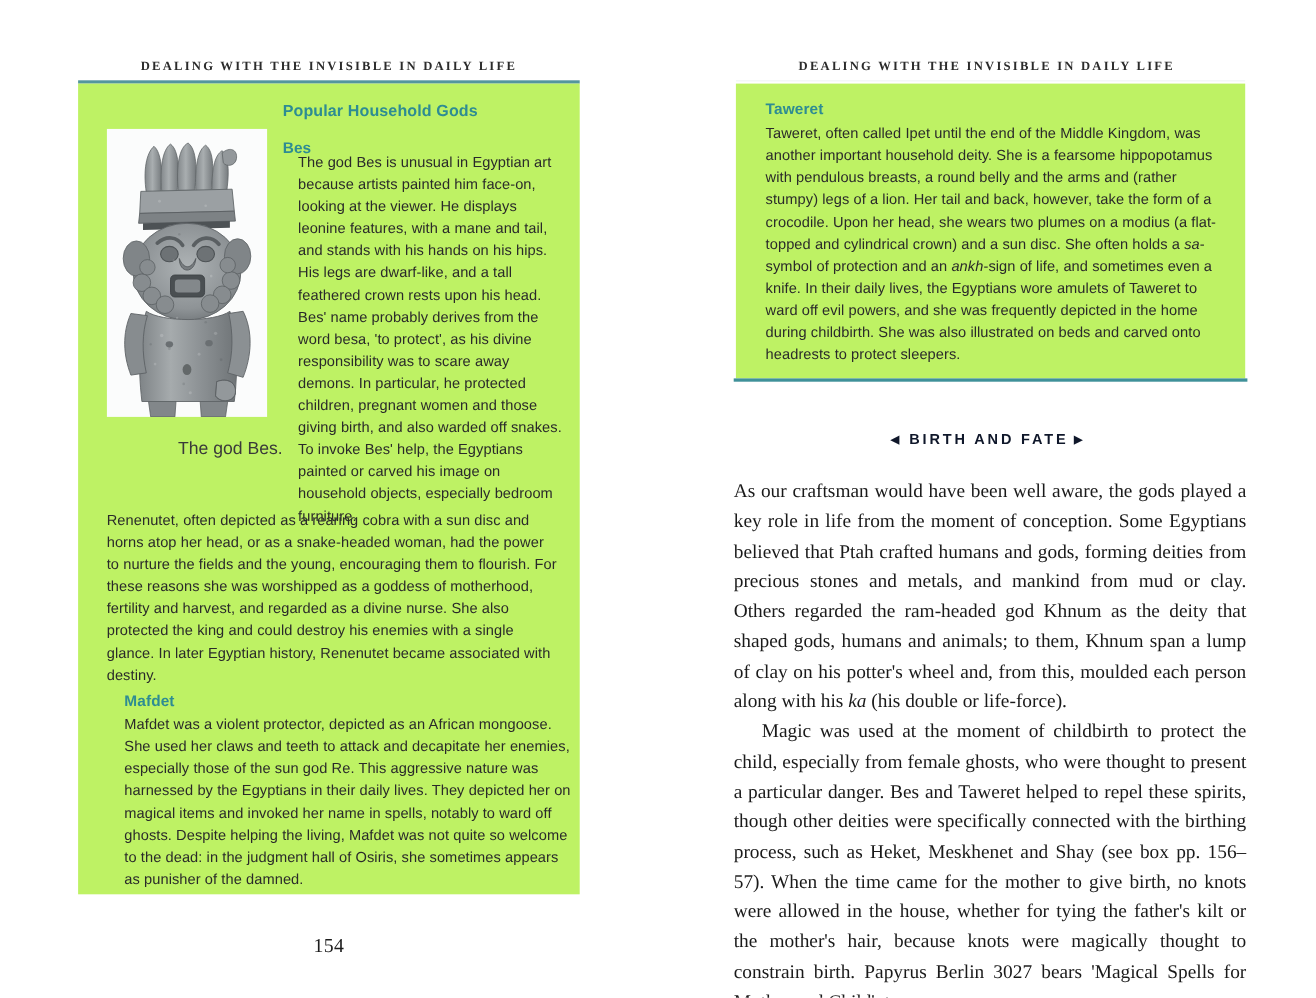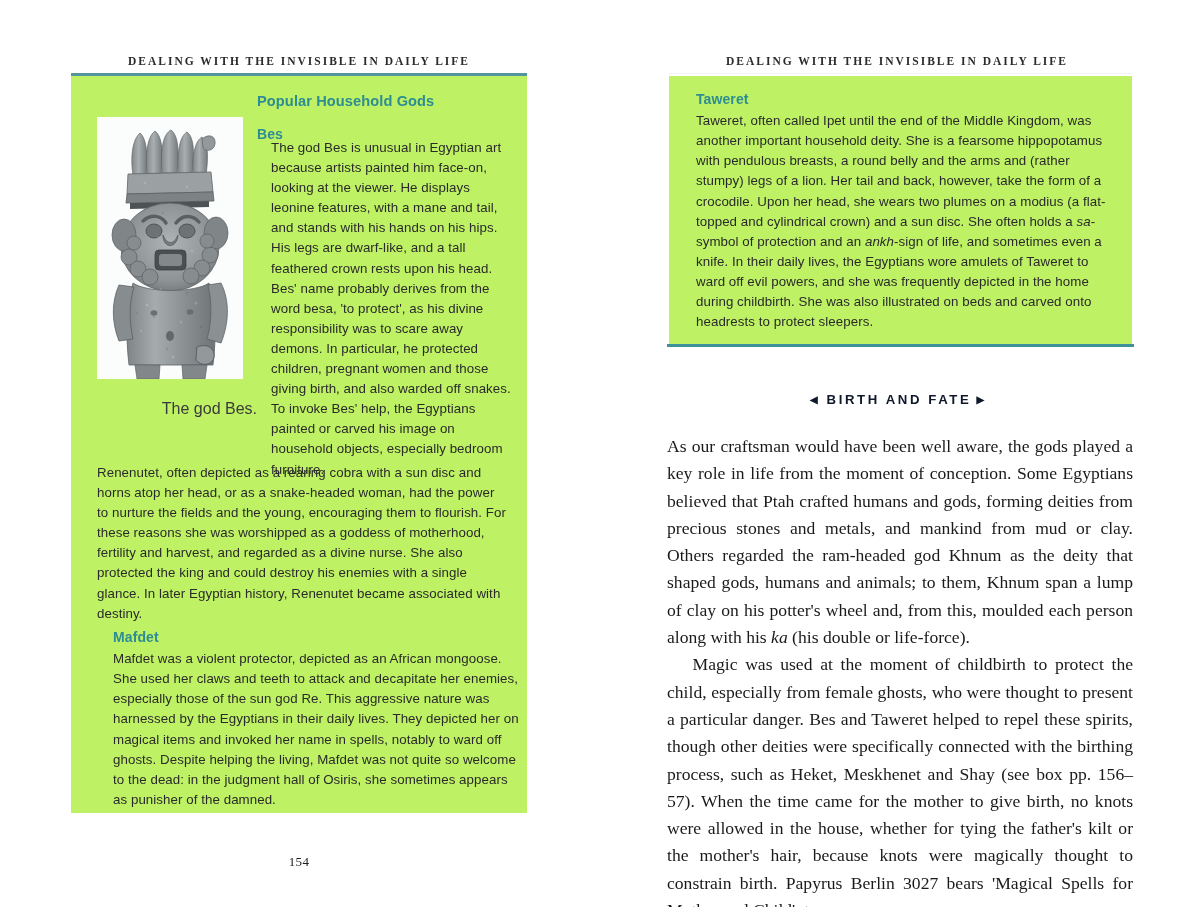--- a/index.html
+++ b/index.html
@@ -48,21 +48,21 @@
   }
 
   
   .folio {
     position: absolute;
     bottom: 37px;
     left: 0;
     width: 100%;
     text-align: center;
     font-family: "Liberation Serif", serif;
-    font-size: 13px;
+    font-size: 18px;
     color: #1d1d1d;
     letter-spacing: 0.3px;
   }
 
   
   .feature-box {
     position: absolute;
     background: #bef264;
     box-sizing: border-box;
   }

